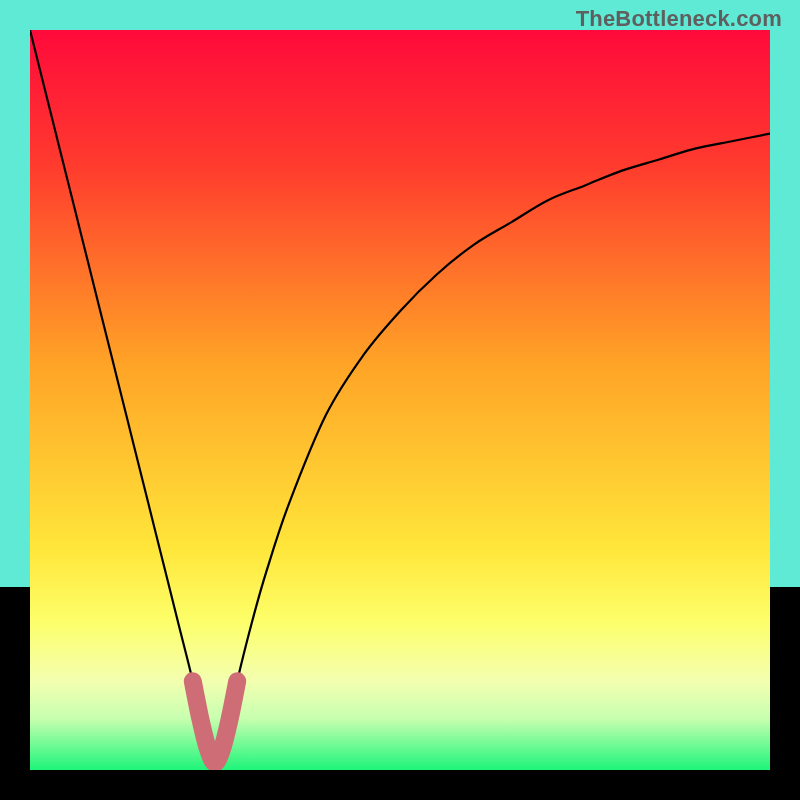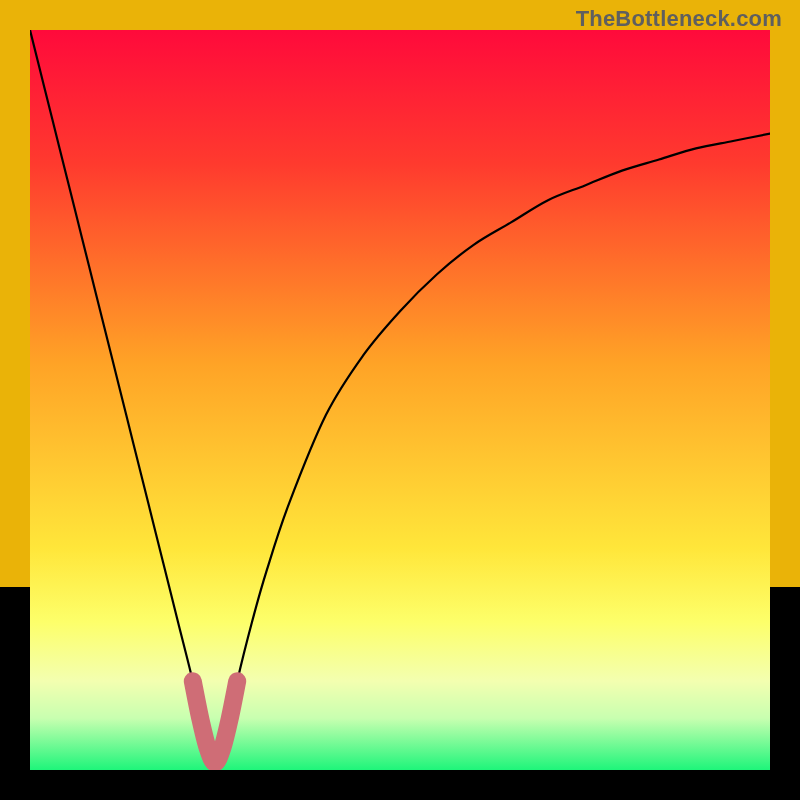--- a/index.html
+++ b/index.html
@@ -1,21 +1,21 @@
 <!DOCTYPE html>
 <html><head>
 <meta charset="utf-8">
 <style>
   * { margin: 0; padding: 0; box-sizing: border-box; }
   html, body { width: 800px; height: 800px; overflow: hidden; background: #000; }
   .frame {
     position: relative;
     width: 800px;
     height: 587px;
-    background: #eab308;
+    background: #5eead4;
   }
   .plot-area {
     position: absolute;
     left: 30px;
     top: 30px;
     width: 740px;
     height: 740px;
   }
   .watermark {
     position: absolute;

